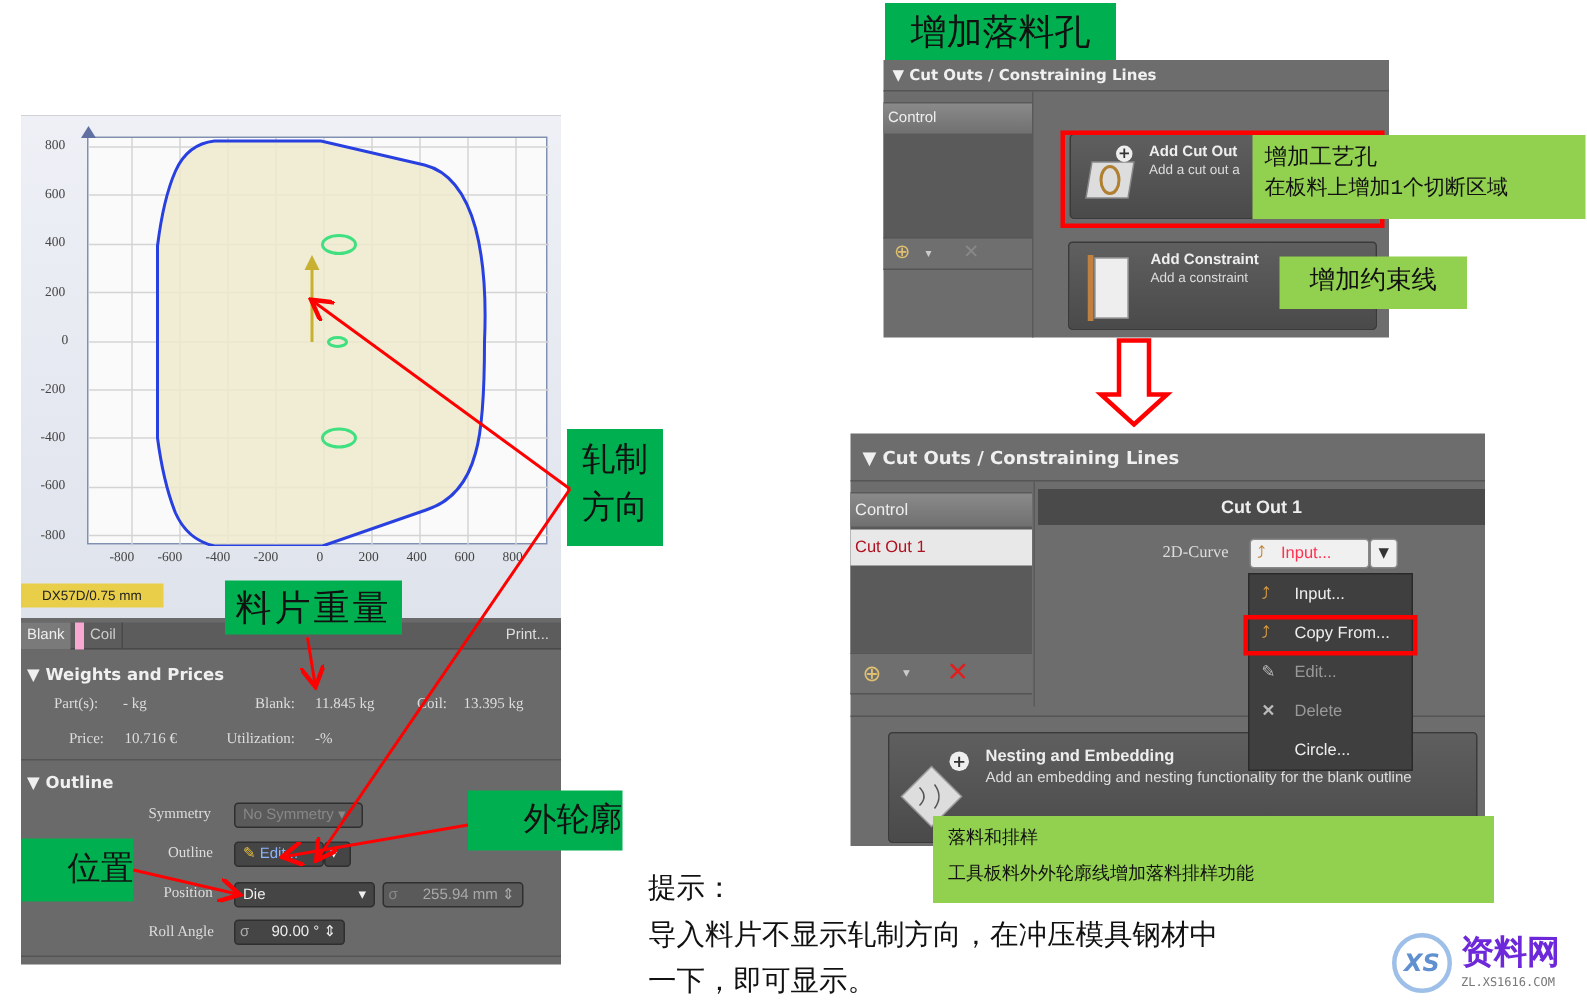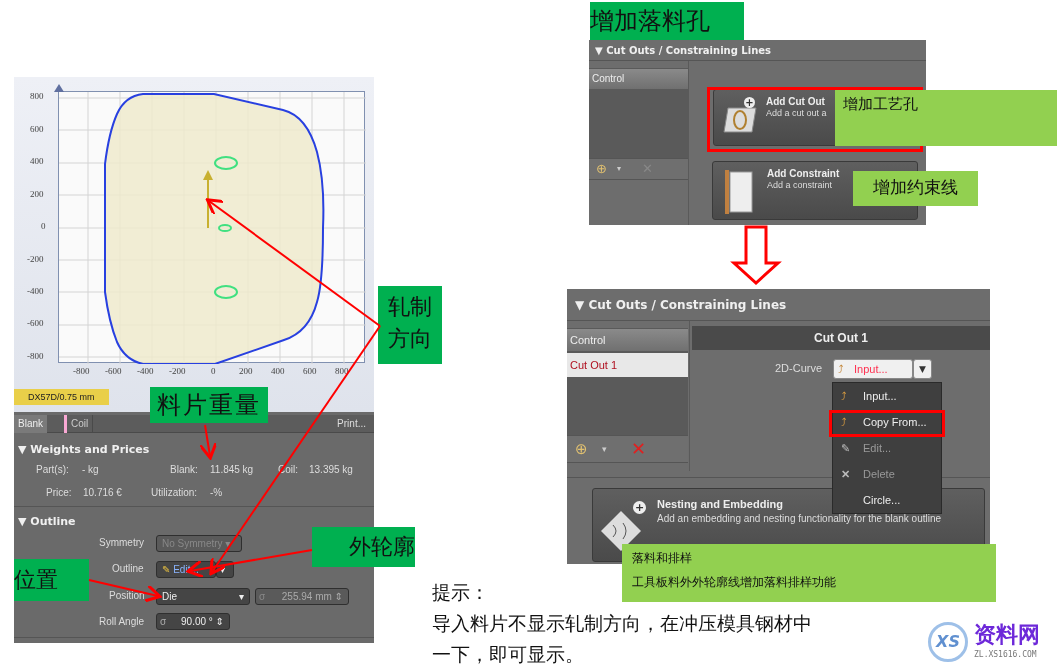--- a/index.html
+++ b/index.html
@@ -6,21 +6,21 @@
 body{width:1058px;height:671px;background:#fff;position:relative;overflow:hidden;font-family:"DejaVu Sans",sans-serif;font-size:10px;color:#ddd}
 .abs{position:absolute}
 .panelL{left:14px;top:77px;width:360px;height:566px;background:#6a6a6a}
 .plotarea{left:14px;top:77px;width:360px;height:335px;background:linear-gradient(#eef0f6,#dfe3ec)}
 .plot{left:58px;top:91px;width:307px;height:272px;background:#fafafa;border:1px solid #8090b0}
 .tick{font-size:9px;color:#444;font-family:Liberation Serif, serif}
 .mat{left:14px;top:389px;background:#e9cf49;color:#222;font-size:9px;padding:3px 14px;font-family:"Liberation Sans",sans-serif}
 .tabs{left:14px;top:415px;width:360px;height:18px;background:#5c5c5c;border-bottom:1px solid #4a4a4a}
 .tab{position:absolute;top:0;height:18px;line-height:18px;padding:0 4px;font-size:10px;color:#eee;font-family:"Liberation Sans",sans-serif}
 .sechdr{font-weight:bold;font-size:11px;color:#f0f0f0}
-.lbl{color:#ddd;font-size:10px;font-family:Liberation Sans, sans-serif}
+.lbl{color:#ddd;font-size:10px;font-family:Liberation Serif, serif}
 .field{background:#454545;border:1px solid #2f2f2f;border-radius:3px;color:#eee;font-size:10px;height:17px;line-height:15px;padding:0 5px;font-family:"Liberation Sans",sans-serif}
 .green{background:#00b050;color:#111;font-family:"DejaVu Serif",serif}
 .lgreen{background:#92d050;color:#111;font-family:Liberation Mono, monospace}
 .dark{background:#6d6d6d}
 .btn{background:linear-gradient(#5f5f5f,#4a4a4a);border:1px solid #3a3a3a;border-radius:3px}
 .btitle{font-weight:bold;font-size:10px;color:#eee;font-family:"Liberation Sans",sans-serif}
 .bsub{font-size:9px;color:#ddd;font-family:"Liberation Sans",sans-serif}
 .menu{background:#3f3f3f;border:1px solid #2a2a2a}
 .mi{height:26px;line-height:26px;padding-left:30px;font-size:11px;color:#eee;position:relative;font-family:"Liberation Sans",sans-serif}
 .mi.dis{color:#999}
@@ -79,21 +79,21 @@
 <div class="abs tick" style="left:211px;top:366px">0</div>
 <div class="abs tick" style="left:239px;top:366px">200</div>
 <div class="abs tick" style="left:271px;top:366px">400</div>
 <div class="abs tick" style="left:303px;top:366px">600</div>
 <div class="abs tick" style="left:335px;top:366px">800</div>
 
 <div class="abs mat">DX57D/0.75 mm</div>
 
 <div class="abs tabs">
   <div class="tab" style="left:0;background:#7a7a7a">Blank</div>
-  <div class="tab" style="left:50px;border-left:3px solid #f9a8d4;border-right:1px solid #4a4a4a;color:#ccc">Coil</div>
+  <div class="tab" style="left:36px;border-left:6px solid #f9a8d4;border-right:1px solid #4a4a4a;color:#ccc">Coil</div>
   <div class="tab" style="right:4px;color:#ddd">Print...</div>
 </div>
 
 <div class="abs sechdr" style="left:18px;top:443px"><span>▼ </span><span>Weights and Prices</span></div>
 <div class="abs lbl" style="left:36px;top:464px">Part(s):</div>
 <div class="abs lbl" style="left:82px;top:464px">- kg</div>
 <div class="abs lbl" style="left:170px;top:464px">Blank:</div>
 <div class="abs lbl" style="left:210px;top:464px">11.845 kg</div>
 <div class="abs lbl" style="left:278px;top:464px">Coil:</div>
 <div class="abs lbl" style="left:309px;top:464px">13.395 kg</div>
@@ -115,23 +115,23 @@
 <div class="abs lbl" style="left:99px;top:616px">Roll Angle</div>
 <div class="abs field" style="left:156px;top:613px;width:74px;text-align:right"><span style="position:absolute;left:3px;color:#aaa">σ</span><span>90.00 °</span> <span>⇕</span></div>
 <div class="abs" style="left:14px;top:637px;width:360px;height:1px;background:#555"></div>
 
 <div class="abs green" style="left:150px;top:387px;width:118px;height:36px;font-size:24px;line-height:36px;text-align:center;letter-spacing:2px">料片重量</div>
 <div class="abs green" style="left:378px;top:286px;width:64px;height:78px;font-size:22px;line-height:32px;text-align:center;padding-top:5px">
     <div>轧制</div>
     <div>方向</div>
   </div>
 <div class="abs green" style="left:312px;top:527px;width:103px;height:40px;font-size:22px;line-height:40px;text-align:right">外轮廓</div>
-<div class="abs green" style="left:14px;top:559px;width:75px;height:42px;font-size:22px;line-height:42px;text-align:left">位置</div>
-
-<div class="abs green" style="left:590px;top:2px;width:154px;height:38px;font-size:24px;line-height:38px;">增加落料孔</div>
+<div class="abs green" style="left:14px;top:559px;width:75px;height:42px;font-size:22px;line-height:42px;text-align:right">位置</div>
+
+<div class="abs green" style="left:590px;top:2px;width:154px;height:38px;font-size:24px;line-height:38px;text-align:center">增加落料孔</div>
 <div class="abs dark" style="left:589px;top:40px;width:337px;height:185px"></div>
 <div class="abs sechdr" style="left:595px;top:45px;font-size:10px"><span>▼ </span><span>Cut Outs / Constraining Lines</span></div>
 <div class="abs" style="left:589px;top:60px;width:337px;height:1px;background:#555"></div>
 <div class="abs" style="left:589px;top:68px;width:99px;height:90px;background:#5a5a5a"></div>
 <div class="abs" style="left:589px;top:69px;width:99px;height:20px;background:linear-gradient(#8a8a8a,#707070);color:#eee;font-size:10px;line-height:20px;padding-left:3px;font-family:'Liberation Sans',sans-serif">Control</div>
 <div class="abs" style="left:589px;top:158px;width:99px;height:22px;background:#6f6f6f;border-top:1px solid #555;border-bottom:1px solid #555">
   <span style="position:absolute;left:7px;top:2px;font-size:13px;color:#e0c070">⊕</span>
   <span style="position:absolute;left:28px;top:5px;font-size:8px;color:#ccc">▾</span>
   <span style="position:absolute;left:53px;top:2px;font-size:13px;color:#888">✕</span>
 </div>
@@ -142,20 +142,21 @@
       <polygon points="6,4 34,4 30,28 2,28" fill="#ddd" stroke="#888"></polygon>
       <ellipse cx="18" cy="16" rx="6" ry="9" fill="none" stroke="#b08030" stroke-width="2"></ellipse>
     </svg>
   <span style="position:absolute;left:30px;top:7px;width:11px;height:11px;border-radius:50%;background:#eee;color:#333;font-size:10px;line-height:11px;text-align:center;font-weight:bold">+</span>
   <div class="btitle" style="position:absolute;left:52px;top:6px">Add Cut Out</div>
   <div class="bsub" style="position:absolute;left:52px;top:18px">Add a cut out a</div>
 </div>
 <div class="abs" style="left:707px;top:87px;width:216px;height:65px;border:3px solid #ff0000"></div>
 <div class="abs lgreen" style="left:835px;top:90px;width:222px;height:56px;font-size:15px;padding:6px 8px;line-height:20px">
     <div>增加工艺孔</div>
+    <div style="font-size:14px">在板料上增加1个切断区域</div>
   </div>
 
 <div class="abs btn" style="left:712px;top:161px;width:206px;height:59px">
   <svg style="position:absolute;left:12px;top:8px" width="30" height="44">
       <rect x="0" y="0" width="4" height="44" fill="#c08040"></rect>
       <rect x="5" y="2" width="22" height="40" fill="#eee" stroke="#999"></rect>
     </svg>
   <div class="btitle" style="position:absolute;left:54px;top:6px">Add Constraint</div>
   <div class="bsub" style="position:absolute;left:54px;top:18px">Add a constraint</div>
 </div>

